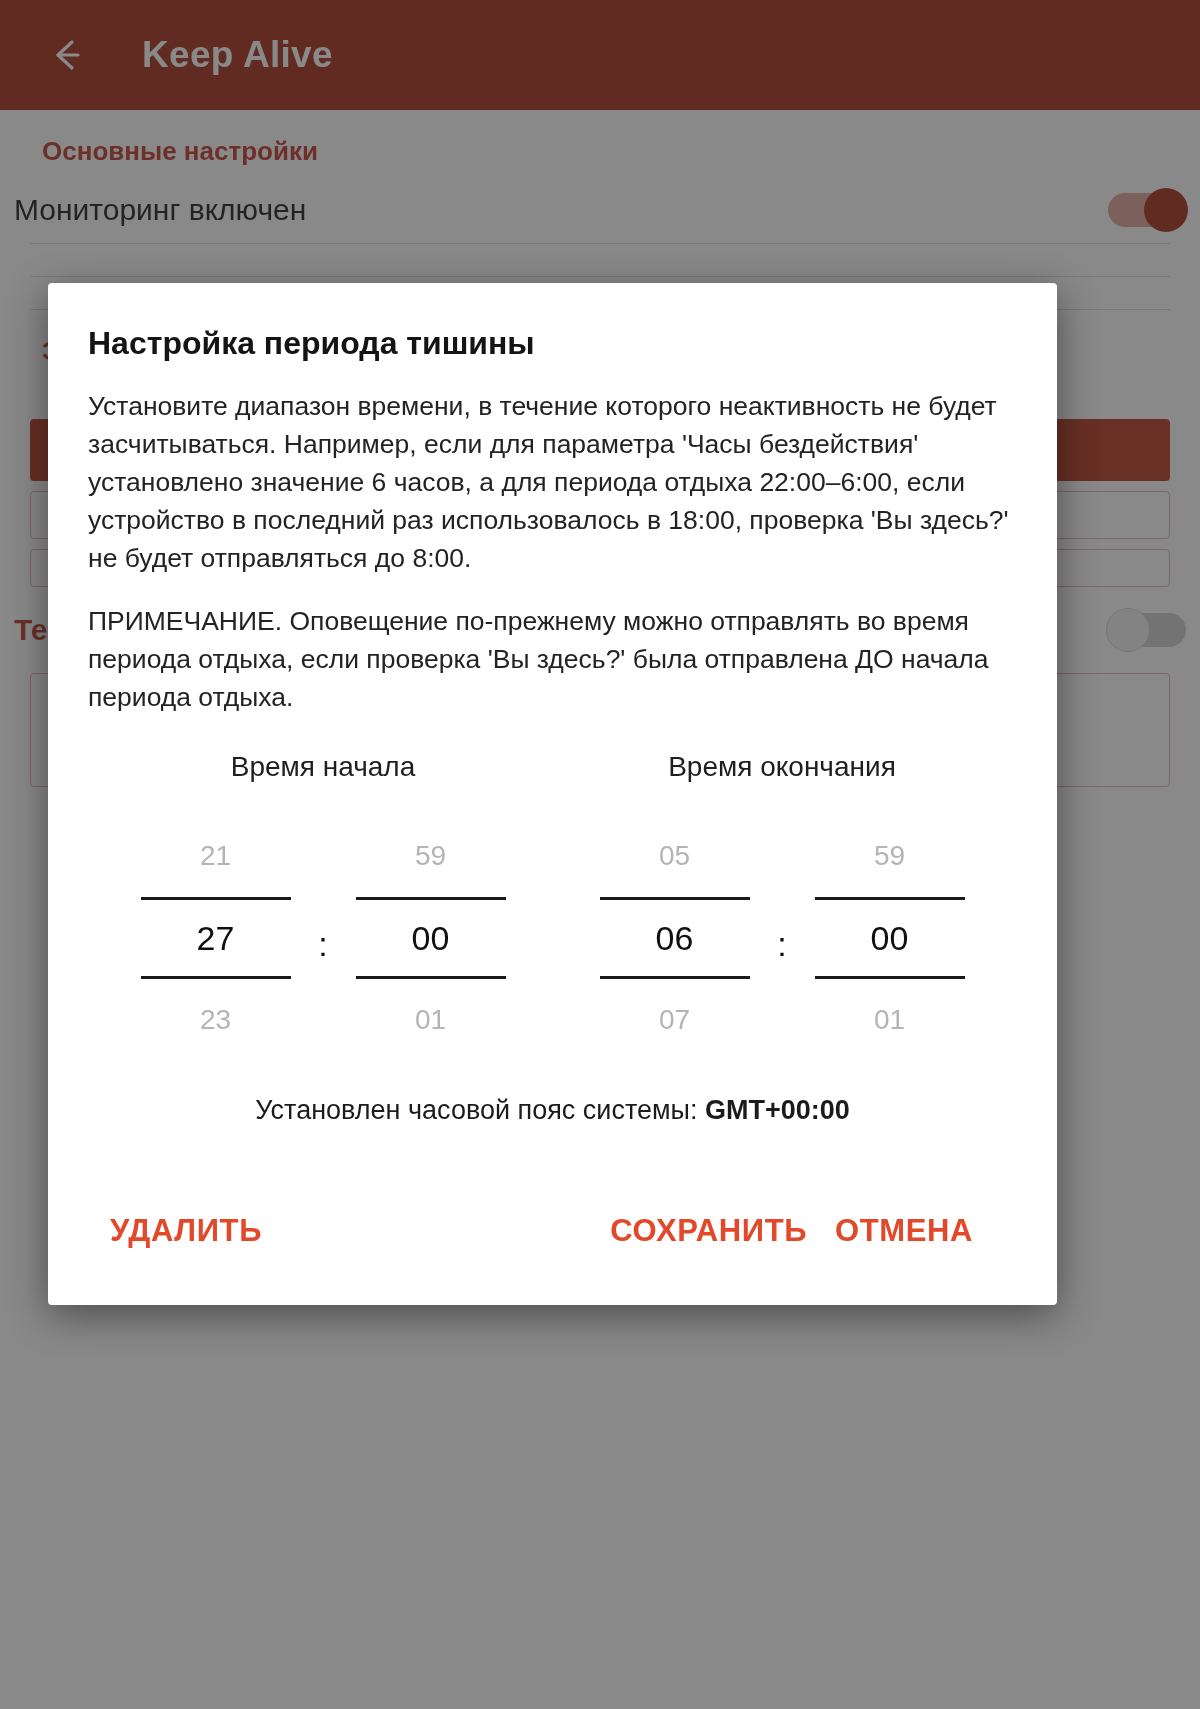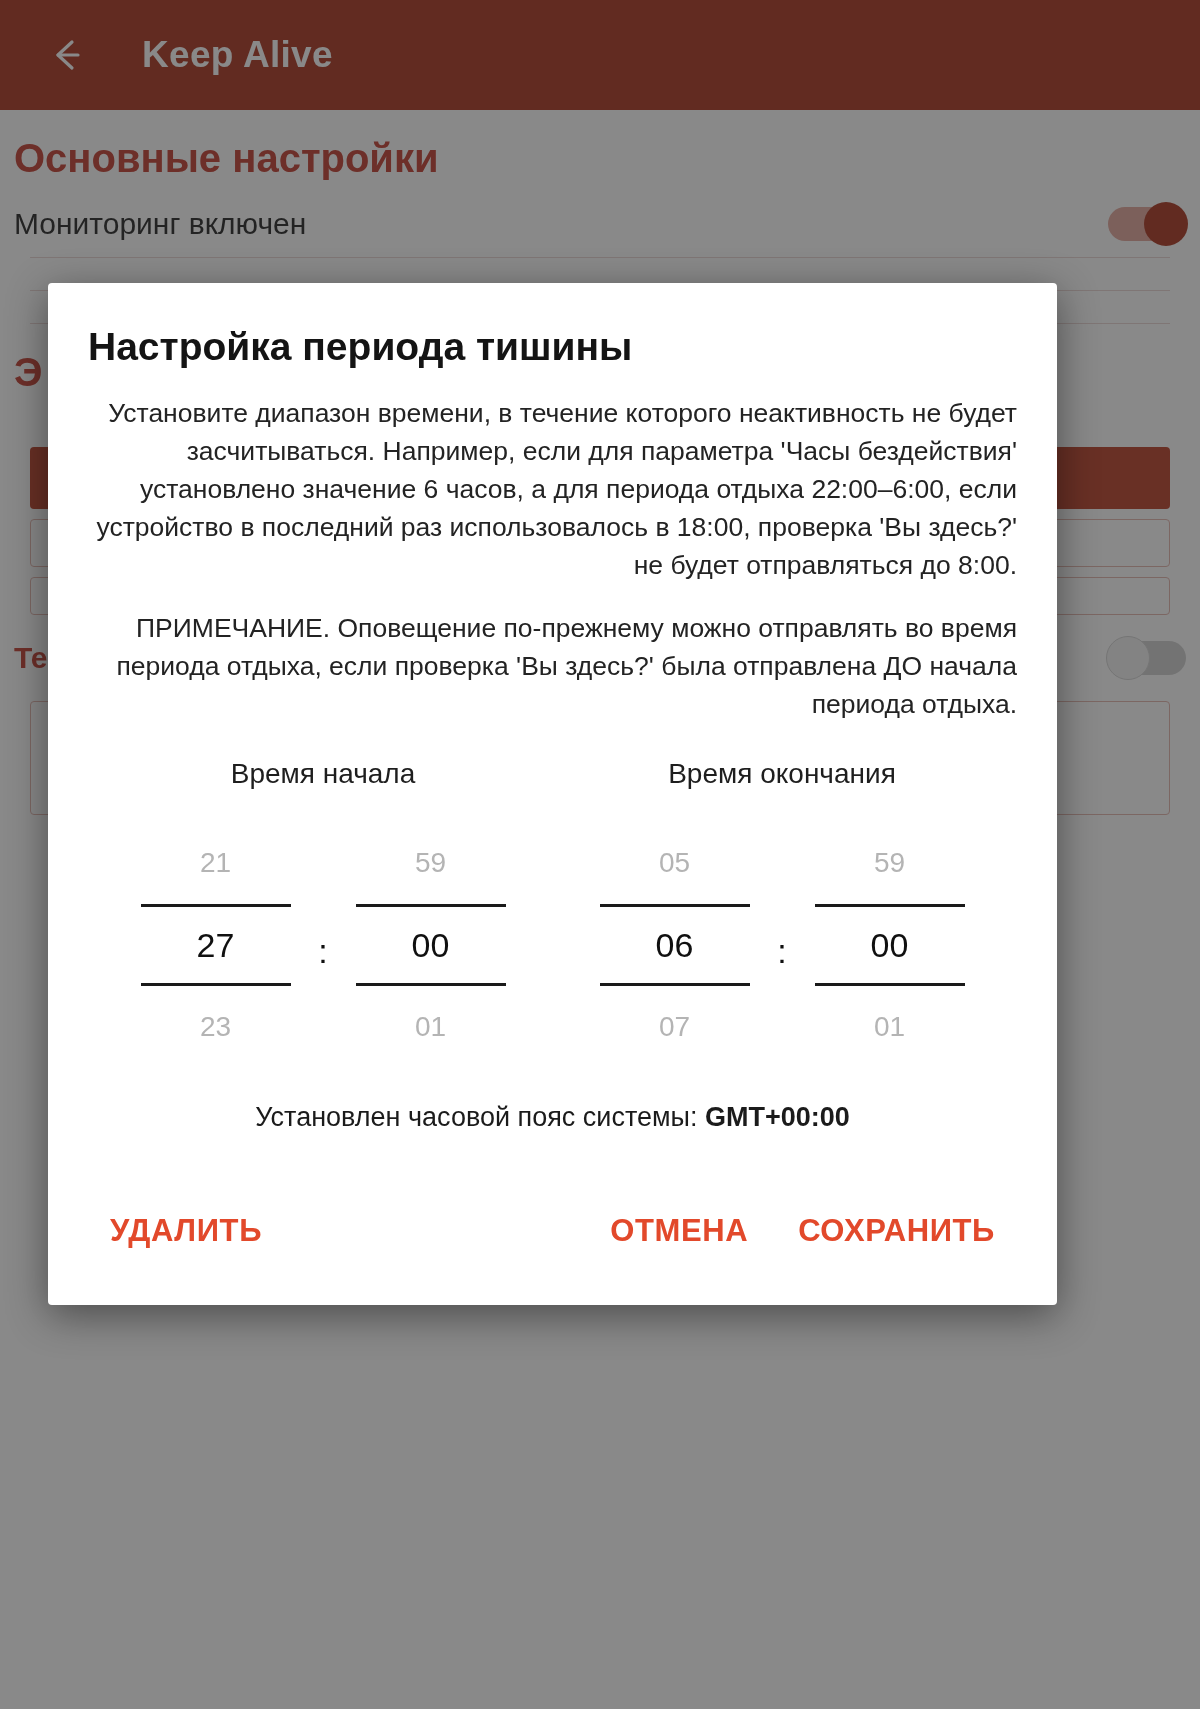--- a/index.html
+++ b/index.html
@@ -38,22 +38,22 @@
   .appbar-title {
     color: #ffffff;
     font-size: 37px;
     font-weight: bold;
     letter-spacing: 0.3px;
   }
 
   .section-title {
     color: #c0392b;
     font-weight: bold;
-    font-size: 40px;
-    padding: 26px 30px 10px 14px;
+    font-size: 26px;
+    padding: 26px 30px 10px 42px;
   }
   .row {
     display: flex;
     align-items: center;
     justify-content: space-between;
     padding: 16px 14px;
     font-size: 30px;
     color: #222;
   }
   .row-label { font-size: 30px; color: #1d1d1d; }
@@ -118,31 +118,30 @@
     width: 1009px;
     height: 1022px;
     background: #ffffff;
     border-radius: 4px;
     box-shadow: 0 10px 40px rgba(0,0,0,0.45);
     display: flex;
     flex-direction: column;
     padding: 0 40px;
   }
   .dialog-title {
-    font-size: 39px;
+    font-size: 32px;
     font-weight: bold;
     color: #141414;
     padding: 42px 0 26px 0;
   }
   .dialog-p {
     font-size: 26.5px;
     color: #232323;
     line-height: 1.43;
     margin: 0 0 26px 0;
-    text-align: right;
   }
   .picker-area {
     display: flex;
     justify-content: space-between;
     padding: 8px 20px 0 20px;
   }
   .picker-block {
     width: 430px;
     text-align: center;
   }
@@ -334,18 +333,18 @@
       </div>
     </div>
 
     <div class="tz-line">
       <span>Установлен часовой пояс системы: </span><b>GMT+00:00</b>
     </div>
 
     <div class="dialog-actions">
       <button class="act">УДАЛИТЬ</button>
       <span class="spacer"></span>
+      <button class="act">СОХРАНИТЬ</button>
       <button class="act cancel">ОТМЕНА</button>
-      <button class="act">СОХРАНИТЬ</button>
     </div>
   </div>
 
 </div>
 
 </body></html>

